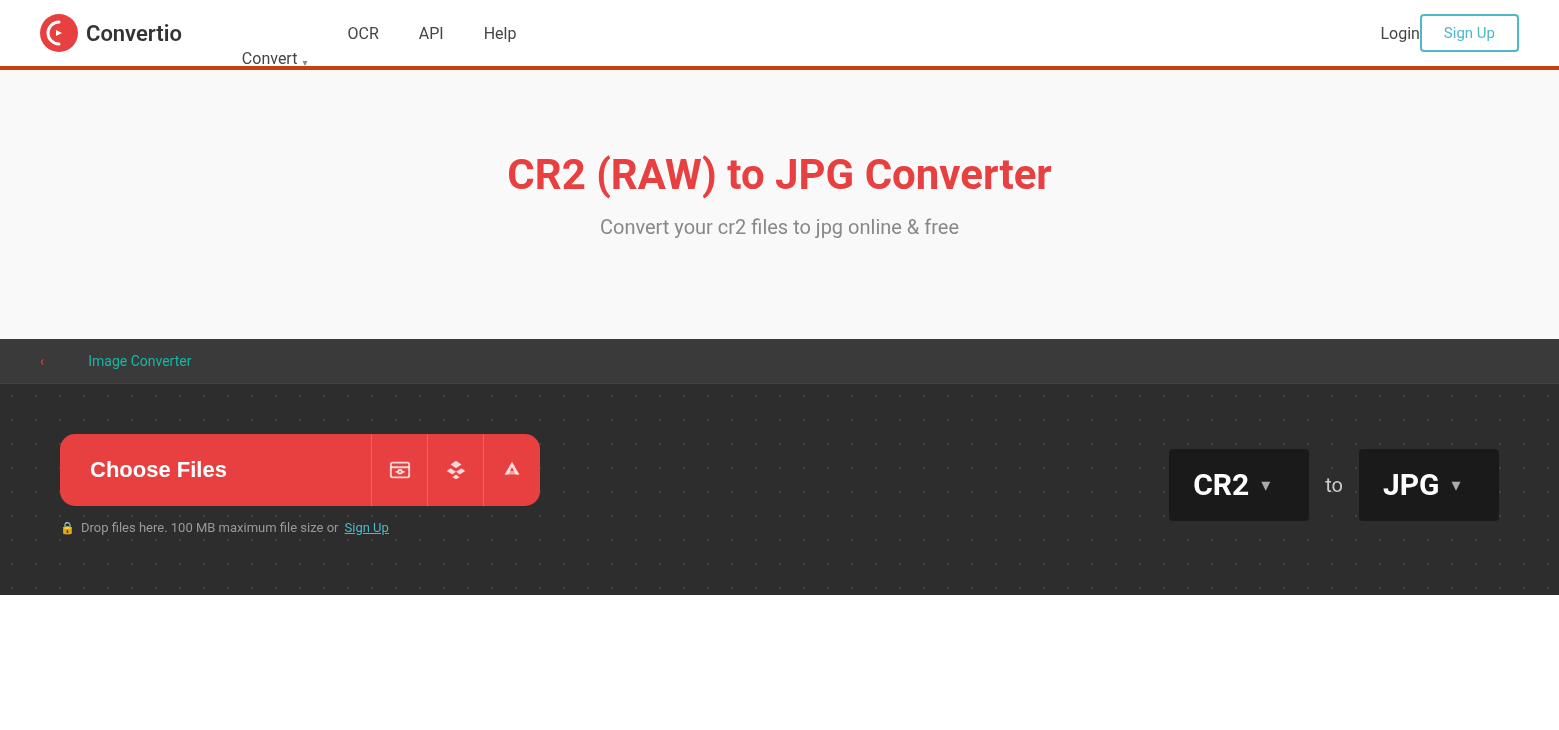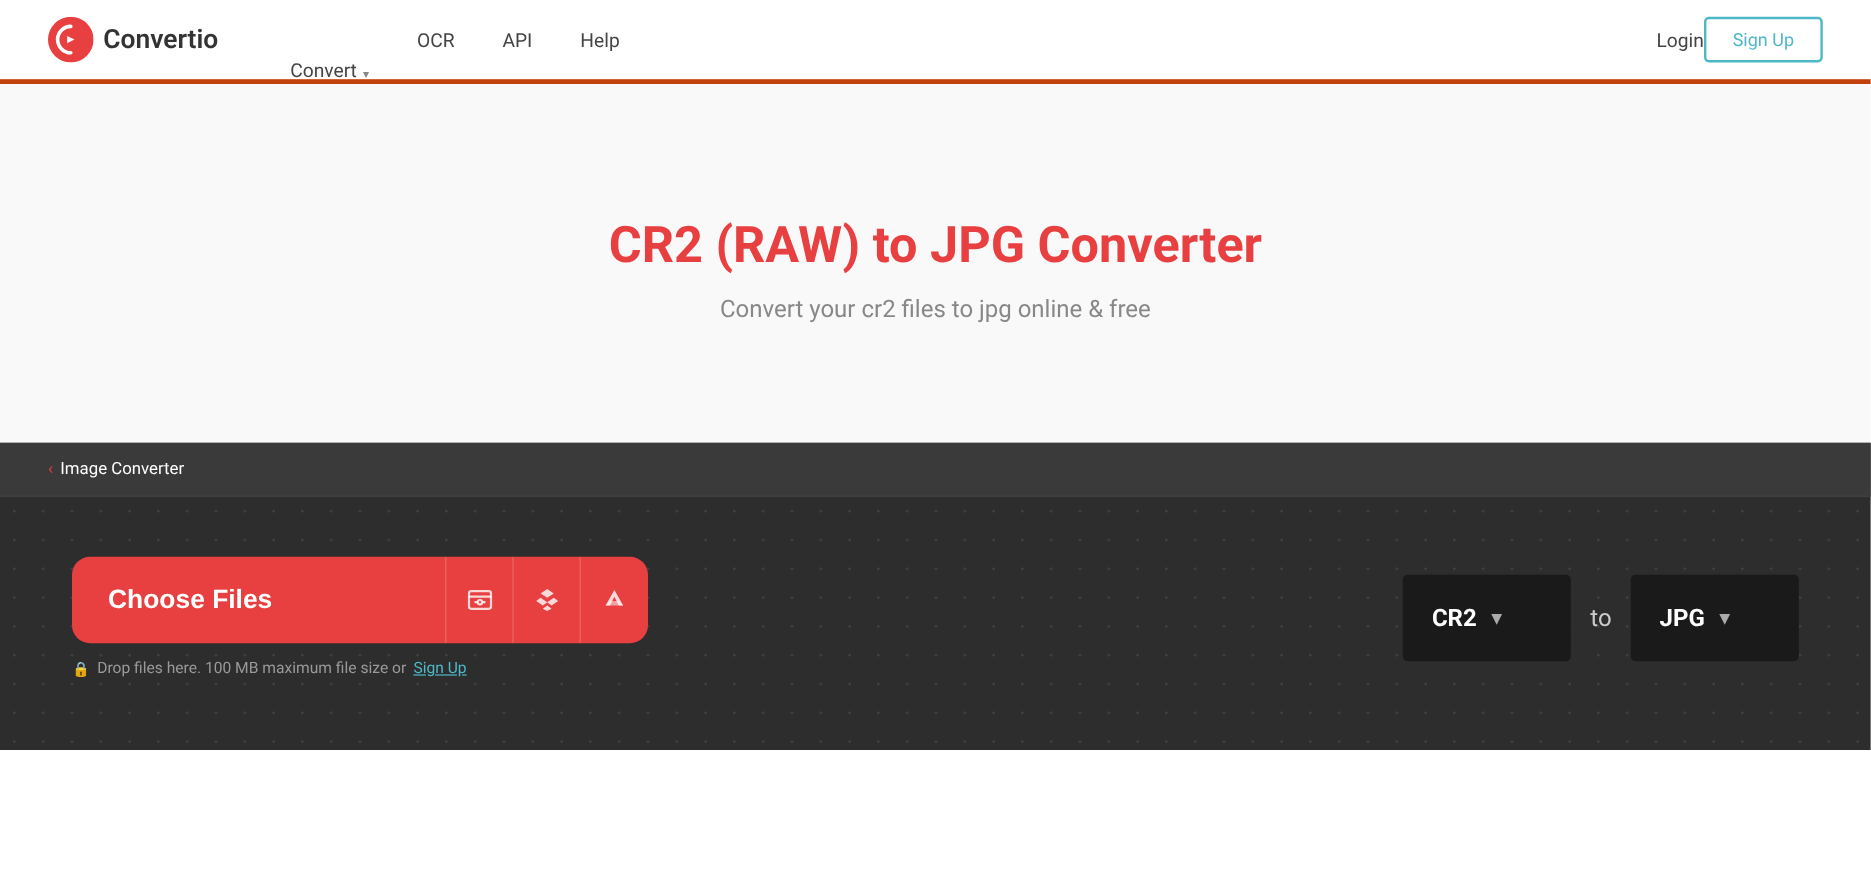--- a/index.html
+++ b/index.html
@@ -81,21 +81,20 @@
     .hero {
       text-align: center;
       padding: 80px 20px 100px;
       background: #f9f9f9;
     }
     .hero-title {
       font-size: 42px;
       font-weight: 700;
       color: #e84040;
       margin-bottom: 16px;
-      margin-top: 30px;
     }
     .hero-subtitle {
       font-size: 20px;
       color: #888;
     }
 
     
     .converter-panel {
       background: #2d2d2d;
       padding: 0;
@@ -106,22 +105,23 @@
       border-bottom: 1px solid #444;
       display: flex;
       align-items: center;
       gap: 6px;
     }
     .breadcrumb-chevron {
       color: #e84040;
       font-size: 14px;
     }
     .breadcrumb-text {
-      color: #ffffff;
+      color: #14b8a6;
       font-size: 14px;
+      margin-left: 38px;
     }
 
     .converter-body {
       padding: 50px 60px 60px;
       display: flex;
       align-items: center;
       gap: 0;
       background-image: radial-gradient(circle, #444 1px, transparent 1px);
       background-size: 24px 24px;
     }
@@ -197,21 +197,21 @@
       height: 72px;
       display: flex;
       align-items: center;
       gap: 12px;
       padding: 0 24px;
       cursor: pointer;
       min-width: 140px;
     }
     .format-label {
       color: #fff;
-      font-size: 20px;
+      font-size: 30px;
       font-weight: 700;
     }
     .format-chevron {
       color: #aaa;
       font-size: 18px;
     }
     .to-text {
       color: #ccc;
       font-size: 20px;
       font-weight: 400;

